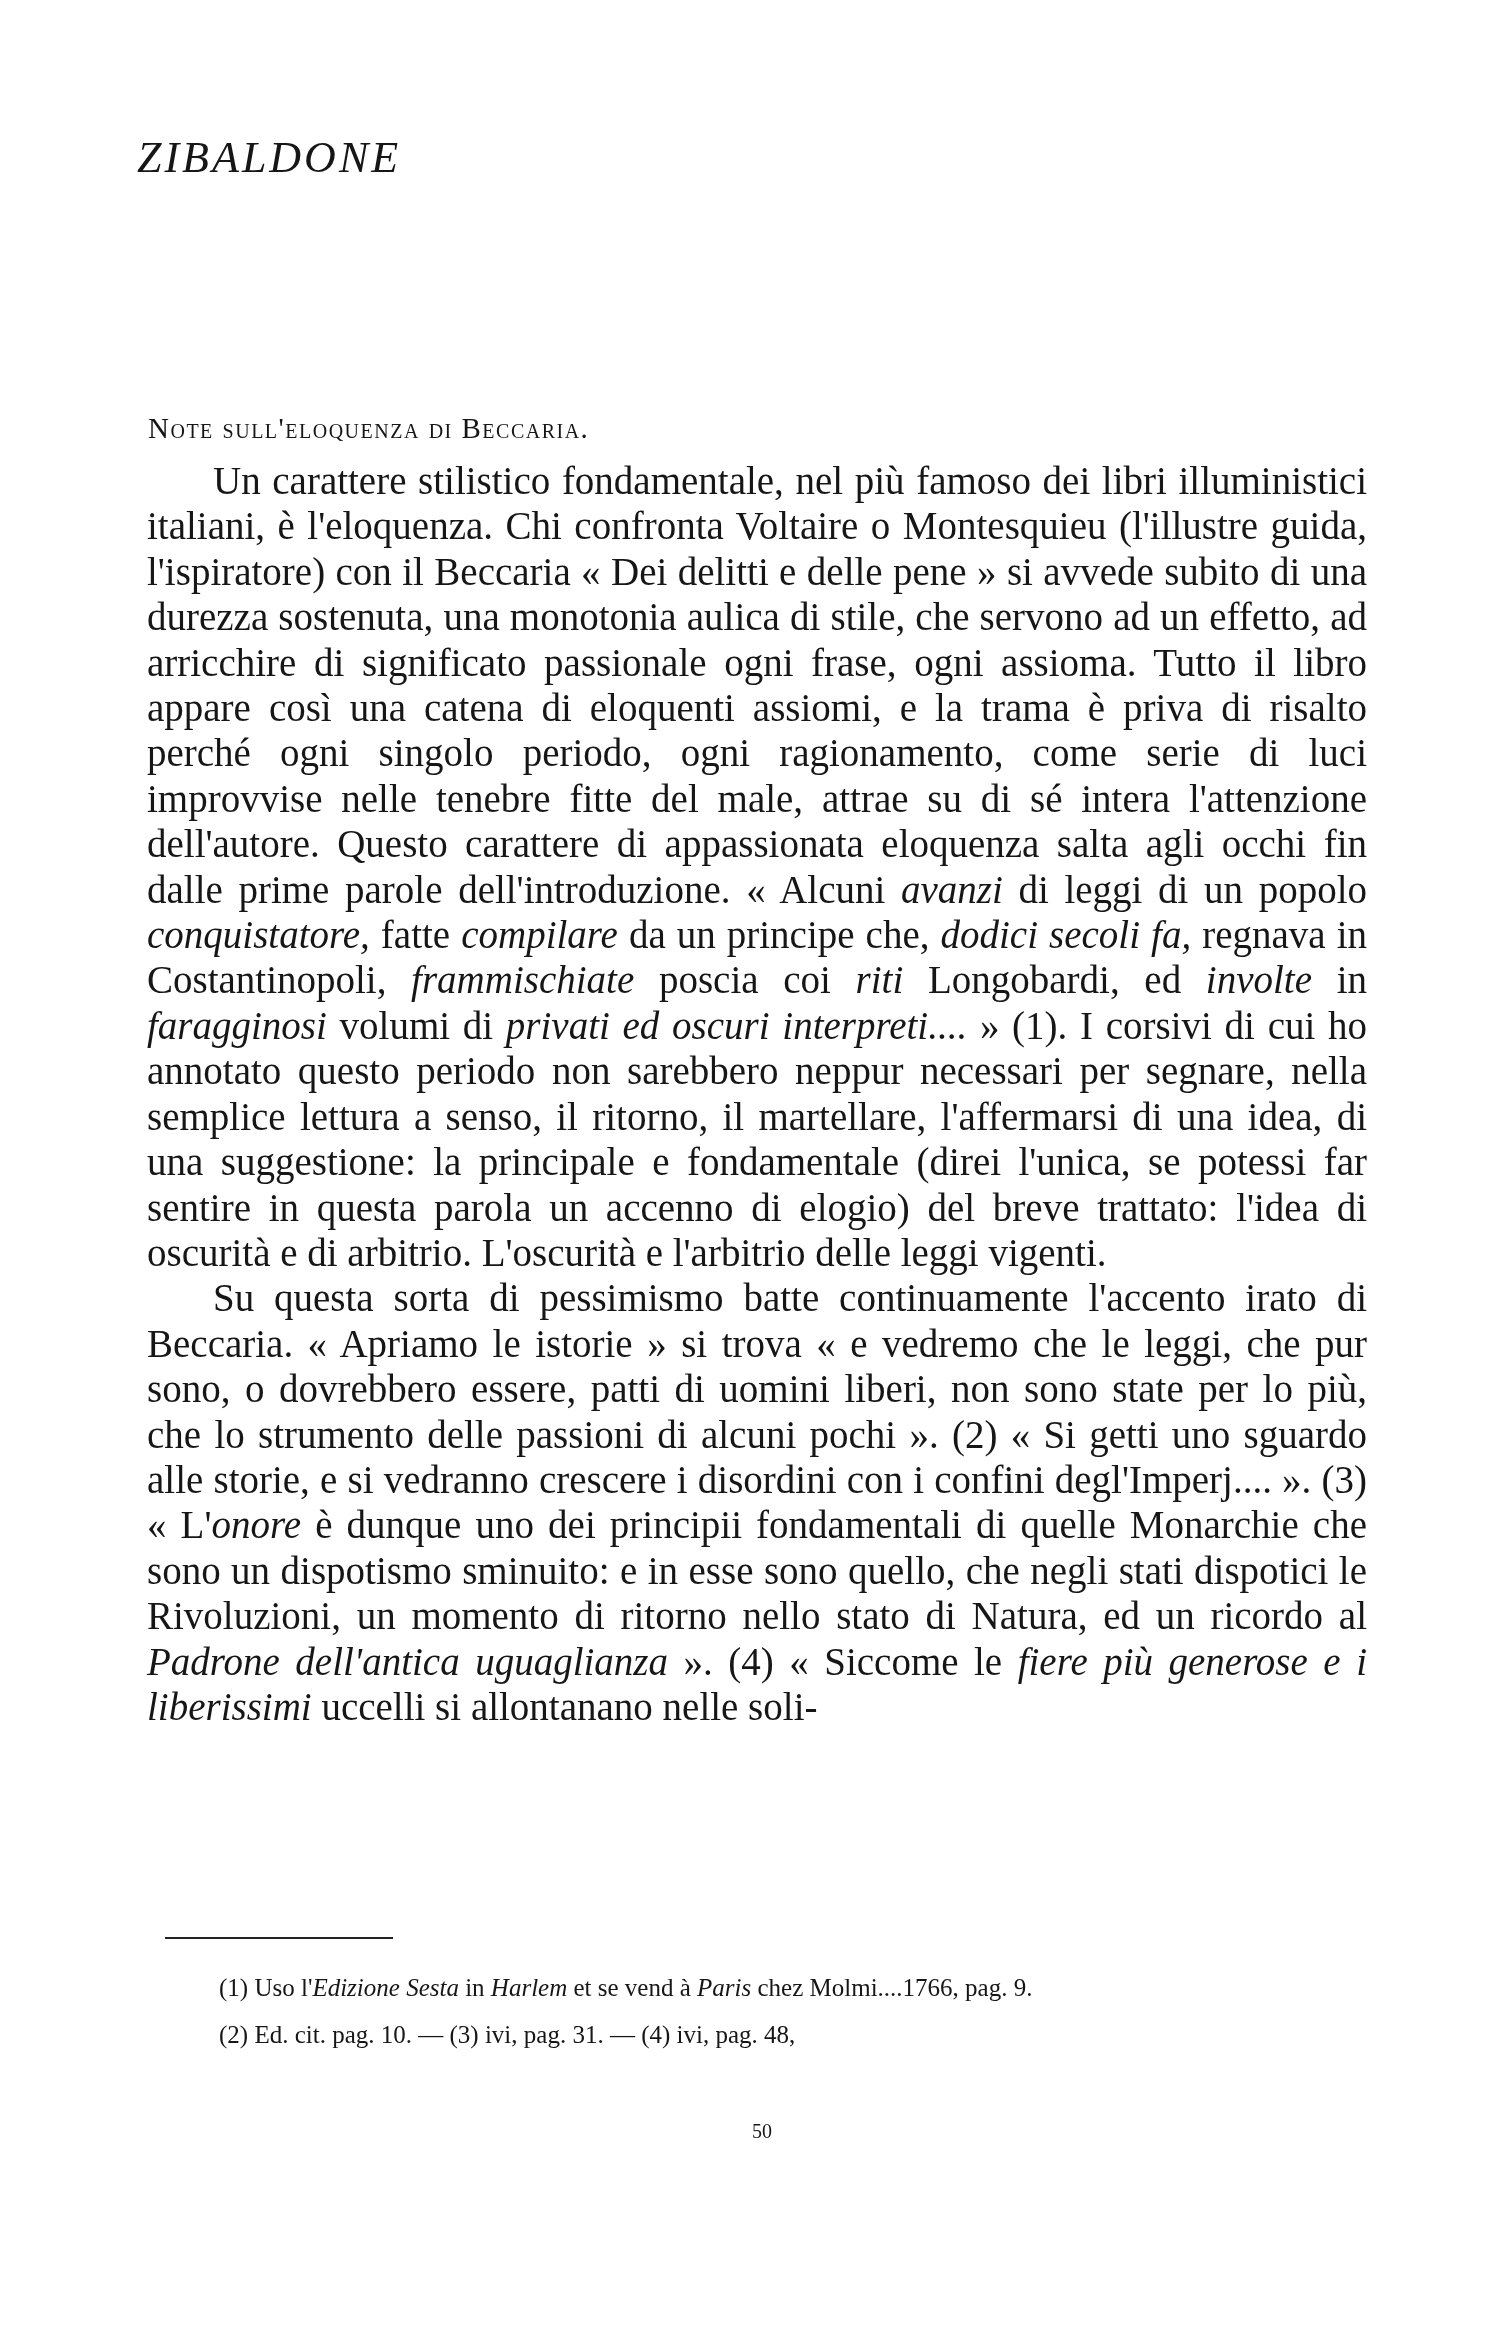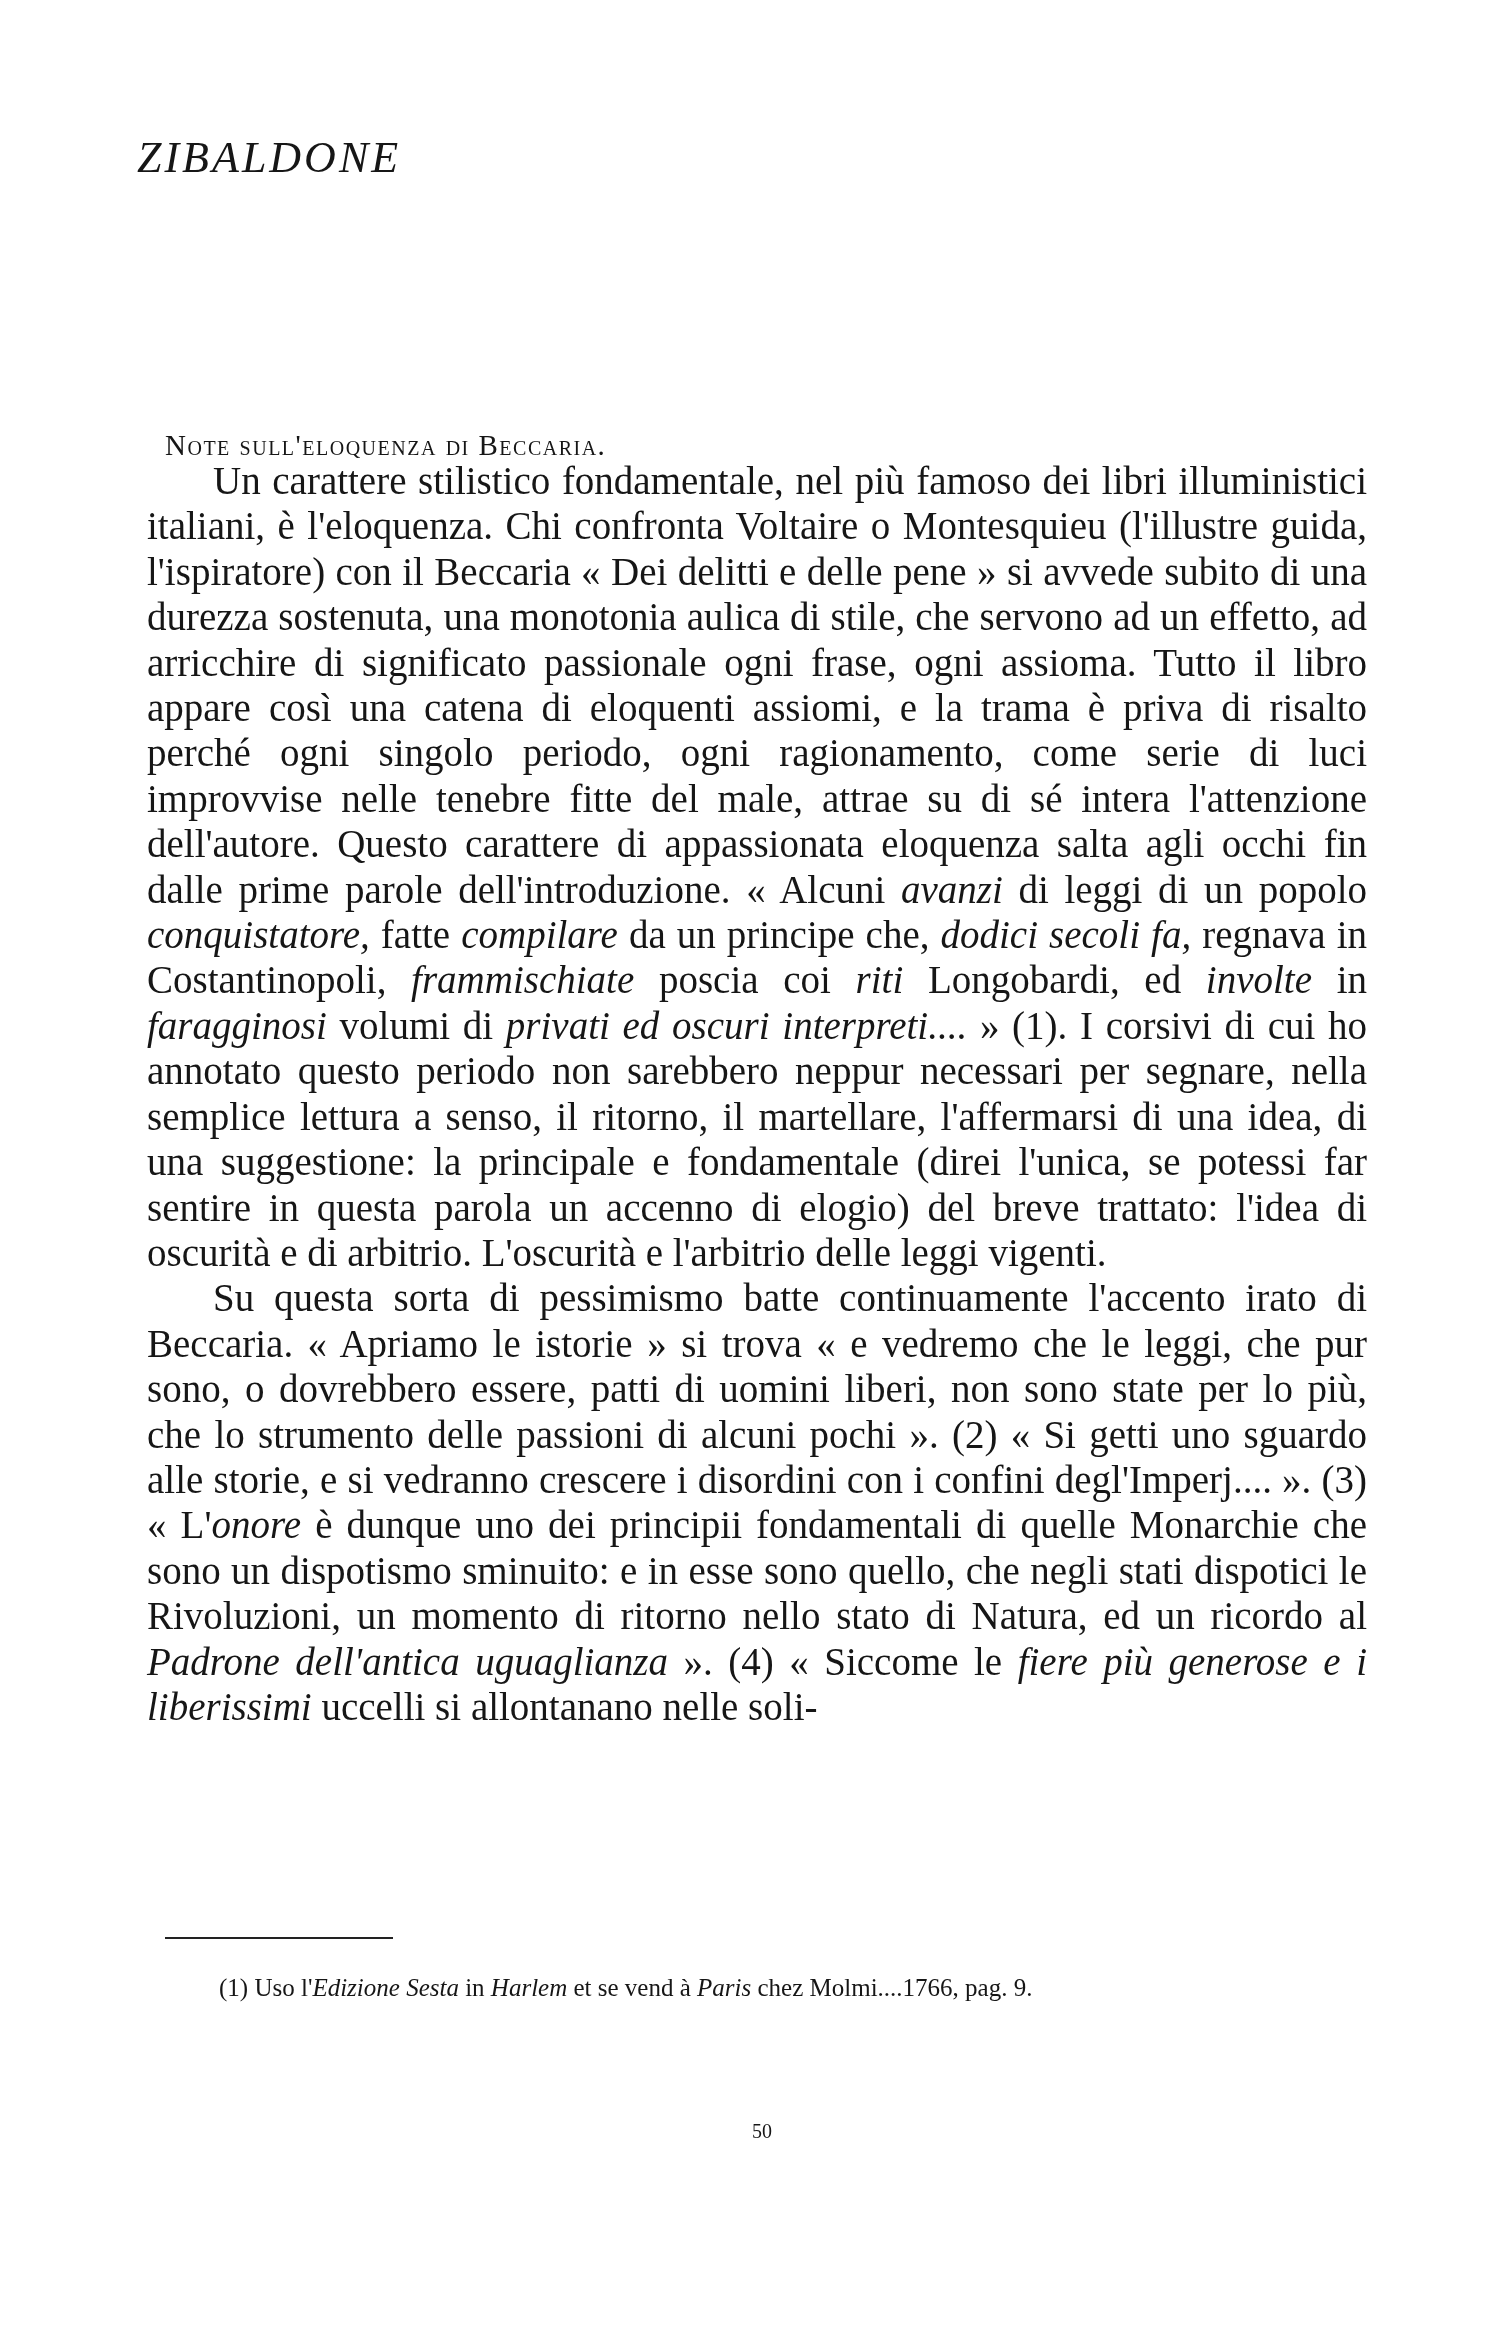--- a/index.html
+++ b/index.html
@@ -2,21 +2,21 @@
 <html><head>
 <meta charset="utf-8">
 <style>
   html, body { margin:0; padding:0; background:#ffffff; }
   body { width:1506px; height:2343px; position:relative; overflow:hidden;
          font-family:"Liberation Serif","DejaVu Serif",serif; color:#161616; }
   .page { position:absolute; left:0; top:0; width:1506px; height:2343px; }
   .running-title { position:absolute; left:137px; top:132px; font-size:44px;
          font-style:italic; letter-spacing:3px; font-weight:normal; margin:0; }
   .section-heading { position:absolute; left:148px; top:412px; font-size:29px;
-         font-variant:small-caps; letter-spacing:1.5px; margin:17px; font-weight:normal; }
+         font-variant:small-caps; letter-spacing:1.5px; margin:0; font-weight:normal; }
   .body { position:absolute; left:147px; top:458px; width:1220px; font-size:39px;
           line-height:45.4px; text-align:justify; }
   .body p { margin:0; text-indent:66px; }
   .body i { font-style:italic; }
   .rule { position:absolute; left:165px; top:1937px; width:228px; height:0;
           border-top:2px solid #222; }
   .footnotes { position:absolute; left:147px; top:1958px; width:1220px; font-size:25px;
                line-height:35px; text-align:justify; }
   .footnotes p { margin:12px; text-indent:60px; }
   .page-number { position:absolute; left:752px; top:2120px; font-size:20px; }
@@ -30,16 +30,17 @@
 
   <div class="body">
     <p>Un carattere stilistico fondamentale, nel più famoso dei libri illuministici italiani, è l'eloquenza. Chi confronta Voltaire o Montesquieu (l'illustre guida, l'ispiratore) con il Beccaria « Dei delitti e delle pene » si avvede subito di una durezza sostenuta, una monotonia aulica di stile, che servono ad un effetto, ad arricchire di significato passionale ogni frase, ogni assioma. Tutto il libro appare così una catena di eloquenti assiomi, e la trama è priva di risalto perché ogni singolo periodo, ogni ragionamento, come serie di luci improvvise nelle tenebre fitte del male, attrae su di sé intera l'attenzione dell'autore. Questo carattere di appassionata eloquenza salta agli occhi fin dalle prime parole dell'introduzione. « Alcuni <i>avanzi</i> di leggi di un popolo <i>conquistatore,</i> fatte <i>compilare</i> da un principe che, <i>dodici secoli fa,</i> regnava in Costantinopoli, <i>frammischiate</i> poscia coi <i>riti</i> Longobardi, ed <i>involte</i> in <i>faragginosi</i> volumi di <i>privati ed oscuri interpreti....</i> » (1). I corsivi di cui ho annotato questo periodo non sarebbero neppur necessari per segnare, nella semplice lettura a senso, il ritorno, il martellare, l'affermarsi di una idea, di una suggestione: la principale e fondamentale (direi l'unica, se potessi far sentire in questa parola un accenno di elogio) del breve trattato: l'idea di oscurità e di arbitrio. L'oscurità e l'arbitrio delle leggi vigenti.</p>
     <p>Su questa sorta di pessimismo batte continuamente l'accento irato di Beccaria. « Apriamo le istorie » si trova « e vedremo che le leggi, che pur sono, o dovrebbero essere, patti di uomini liberi, non sono state per lo più, che lo strumento delle passioni di alcuni pochi ». (2) « Si getti uno sguardo alle storie, e si vedranno crescere i disordini con i confini degl'Imperj.... ». (3) « L'<i>onore</i> è dunque uno dei principii fondamentali di quelle Monarchie che sono un dispotismo sminuito: e in esse sono quello, che negli stati dispotici le Rivoluzioni, un momento di ritorno nello stato di Natura, ed un ricordo al <i>Padrone dell'antica uguaglianza</i> ». (4) « Siccome le <i>fiere più generose e i liberissimi</i> uccelli si allontanano nelle soli-</p>
   </div>
 
   <div class="rule"></div>
 
   <div class="footnotes">
     <p>(1) Uso l'<i>Edizione Sesta</i> in <i>Harlem</i> et se vend à <i>Paris</i> chez Molmi....1766, pag. 9.</p>
+    <p>(2) Ed. cit. pag. 10. — (3) ivi, pag. 31. — (4) ivi, pag. 48,</p>
   </div>
 
   <div class="page-number">50</div>
 </div>
 
 </body></html>

